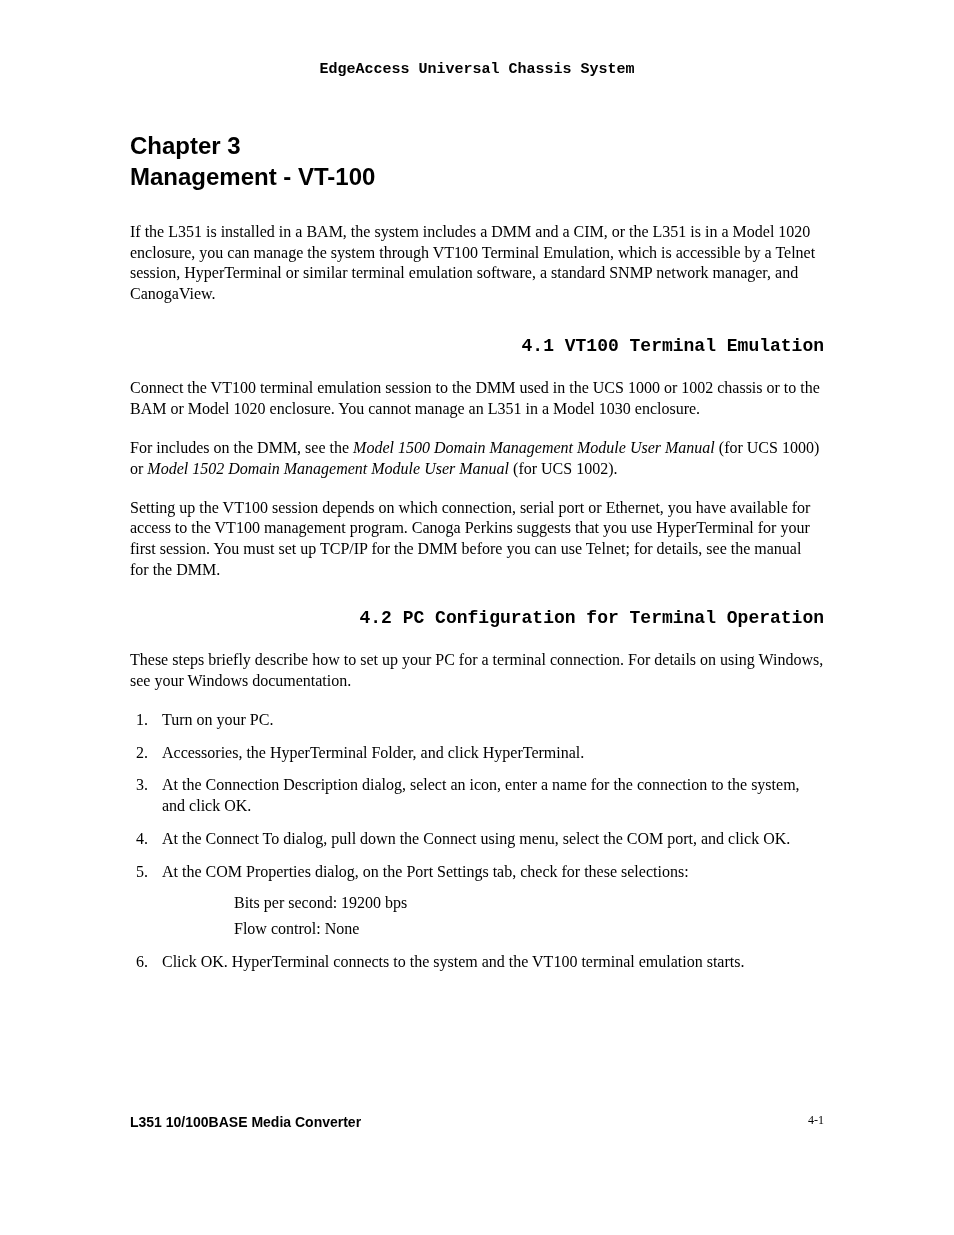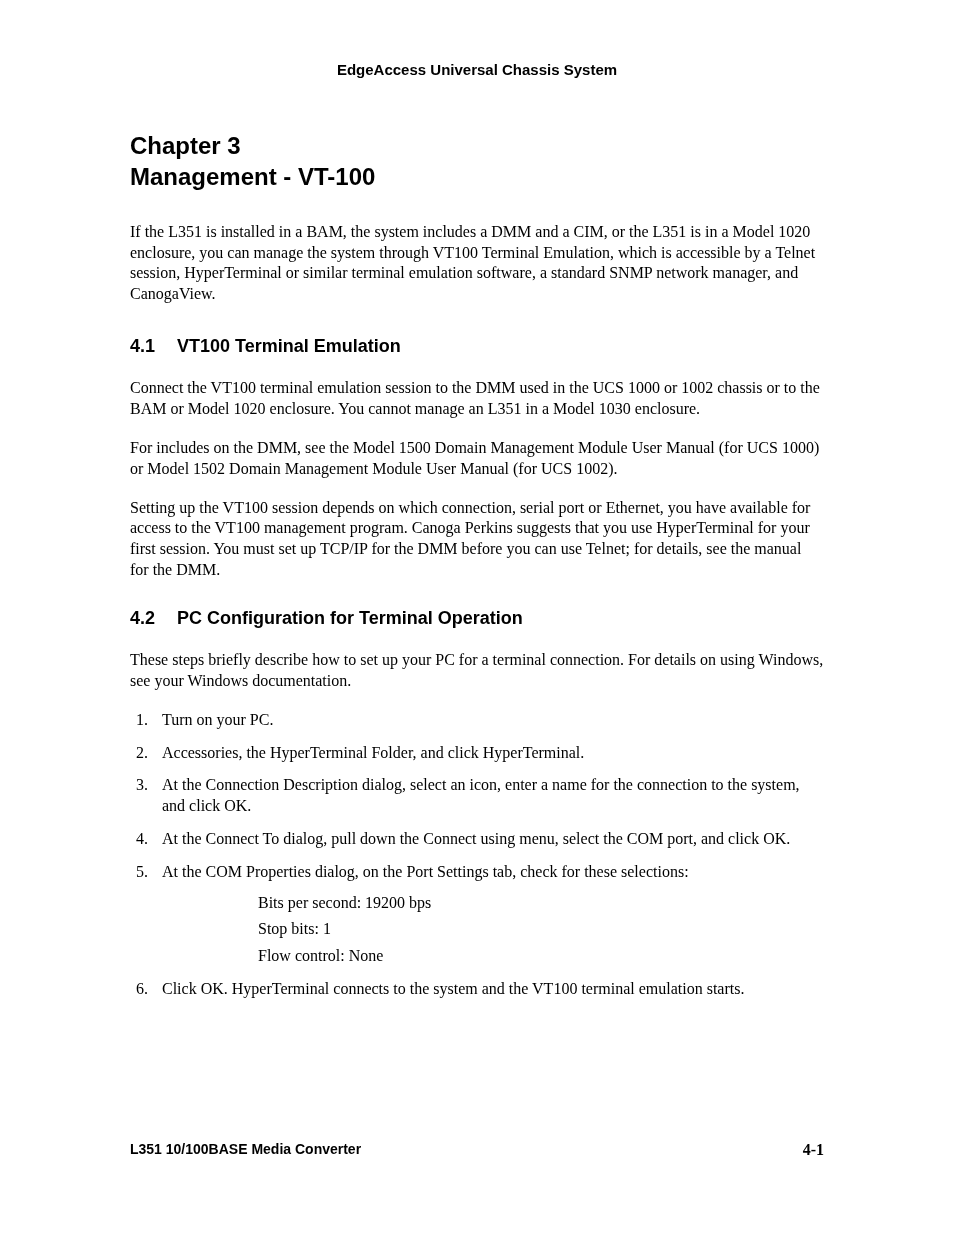--- a/index.html
+++ b/index.html
@@ -7,79 +7,81 @@
       font-size: 16px;
       color: #000;
       background: #fff;
       margin: 0;
       padding: 60px 130px 60px 130px;
       width: 954px;
       box-sizing: border-box;
       line-height: 1.3;
     }
     .header {
-      font-family: Liberation Sans, sans-serif;
+      font-family: Liberation Mono, monospace;
       font-weight: bold;
       text-align: center;
       font-size: 15px;
       margin-bottom: 50px;
     }
     .chapter-title {
       font-family: Arial, Helvetica, sans-serif;
       font-weight: bold;
       font-size: 24px;
       margin-bottom: 30px;
       line-height: 1.3;
     }
     .intro-para {
       margin-bottom: 30px;
       margin-top: 15px;
     }
     .section-heading {
-      font-family: Liberation Sans, sans-serif;
+      font-family: Liberation Mono, monospace;
       font-weight: bold;
       font-size: 18px;
       margin-top: 26px;
       margin-bottom: 20px;
+      text-align: right;
     }
     .section-num {
       display: inline-block;
       width: 42px;
     }
     .para {
       margin-bottom: 18px;
     }
     .italic {
+      font-style: italic;
     }
     ol {
       padding-left: 22px;
       margin-top: 12px;
     }
     ol li {
       padding-left: 10px;
       margin-bottom: 12px;
     }
     .settings-block {
-      margin-left: 96px;
+      margin-left: 72px;
       margin-top: 10px;
     }
     .settings-block div {
       margin-bottom: 6px;
     }
     .footer {
       position: relative;
       margin-top: 140px;
       font-family: Arial, Helvetica, sans-serif;
       font-weight: bold;
       font-size: 14px;
     }
     .page-num {
       font-family: "Times New Roman", Times, serif;
-      font-weight: bold;
-      font-size: 16px;
+      font-weight: normal;
+      font-size: 12px;
       position: absolute;
       right: 0;
       top: 0;
       margin-left: 20px;
     }
   </style>
 </head>
 <body>
 
 <div class="header">EdgeAccess Universal Chassis System</div>
@@ -113,21 +115,20 @@
 
 <ol>
   <li>Turn on your PC.</li>
   <li>Accessories, the HyperTerminal Folder, and click HyperTerminal.</li>
   <li>At the Connection Description dialog, select an icon, enter a name for the connection to the system, and click OK.</li>
   <li>At the Connect To dialog, pull down the Connect using menu, select the COM port, and click OK.</li>
   <li>
     <span>At the COM Properties dialog, on the Port Settings tab, check for these selections:</span>
     <div class="settings-block">
       <div>Bits per second:  19200 bps</div>
-      <div>Stop bits:  1</div>
       <div>Flow control:  None</div>
     </div>
   </li>
   <li>Click OK.  HyperTerminal connects to the system and the VT100 terminal emulation starts.</li>
 </ol>
 
 <div class="footer">
   <span>L351 10/100BASE Media Converter</span>
   <span class="page-num">4-1</span>
 </div>

